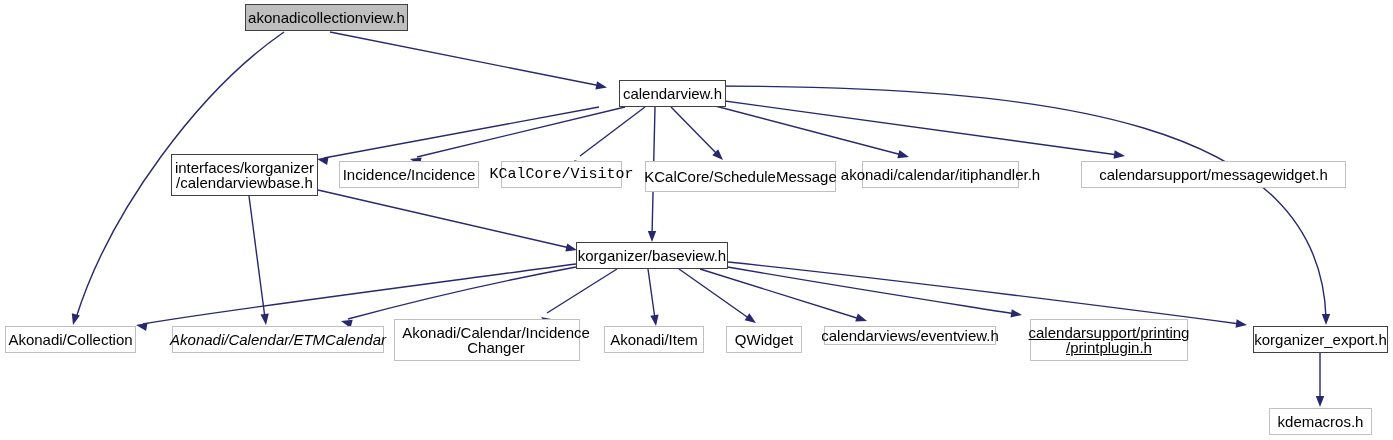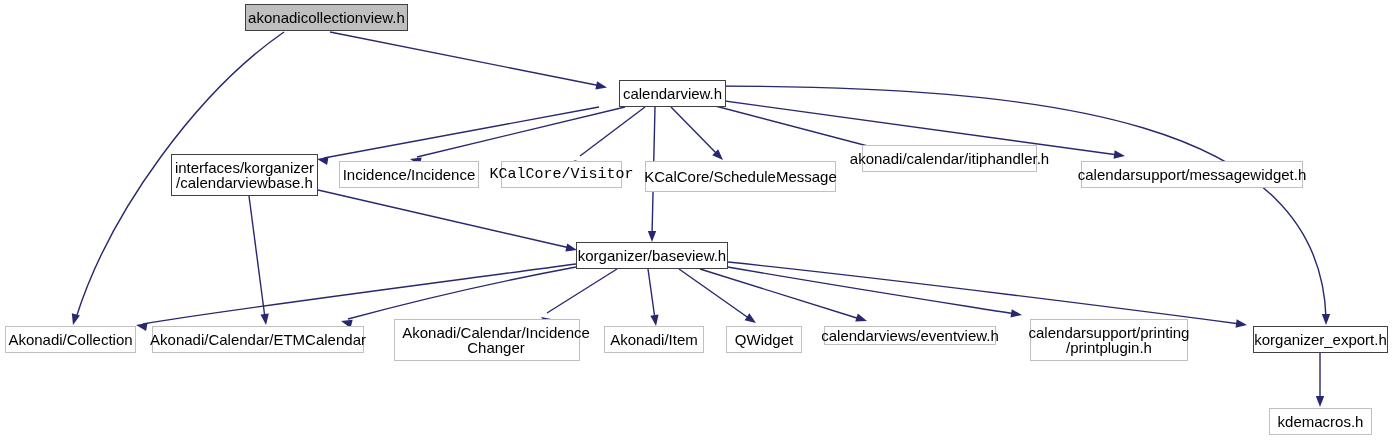--- a/index.html
+++ b/index.html
@@ -139,28 +139,28 @@
       </g>
     </svg>
   <div id="node-layer">
       <div class="node root" style="left: 245px; top: 4px; width: 163px; height: 27px;">akonadicollectionview.h</div>
       <div class="node emph" style="left: 599px; top: 80px; width: 107px; height: 27px; margin-left: 20px;">calendarview.h</div>
       <div class="node emph" style="left: 171px; top: 154px; width: 147px; height: 42px;">interfaces/korganizer
 /calendarviewbase.h</div>
       <div class="node" style="left: 339px; top: 161px; width: 140px; height: 27px;">Incidence/Incidence</div>
       <div class="node" style="left: 501px; top: 161px; width: 121px; height: 27px; font-family: Liberation Mono, monospace;">KCalCore/Visitor</div>
       <div class="node" style="left: 645px; top: 161px; width: 191px; height: 31px;">KCalCore/ScheduleMessage</div>
-      <div class="node" style="left: 862px; top: 145px; width: 175px; height: 27px;">akonadi/calendar/itiphandler.h</div>
-      <div class="node" style="left: 1081px; top: 161px; width: 222px; height: 27px;">calendarsupport/messagewidget.h</div>
+      <div class="node" style="left: 862px; top: 161px; width: 157px; height: 27px;">akonadi/calendar/itiphandler.h</div>
+      <div class="node" style="left: 1081px; top: 161px; width: 265px; height: 27px;">calendarsupport/messagewidget.h</div>
       <div class="node emph" style="left: 576px; top: 242px; width: 152px; height: 27px;">korganizer/baseview.h</div>
       <div class="node" style="left: 5px; top: 326px; width: 131px; height: 27px;">Akonadi/Collection</div>
-      <div class="node" style="left: 152px; top: 326px; width: 212px; height: 27px;">Akonadi/Calendar/ETMCalendar</div>
+      <div class="node" style="left: 172px; top: 326px; width: 212px; height: 27px; font-style: italic;">Akonadi/Calendar/ETMCalendar</div>
       <div class="node" style="left: 394px; top: 319px; width: 186px; height: 42px; padding-left: 18px;">Akonadi/Calendar/Incidence
 Changer</div>
       <div class="node" style="left: 604px; top: 326px; width: 100px; height: 27px;">Akonadi/Item</div>
       <div class="node" style="left: 726px; top: 326px; width: 76px; height: 27px;">QWidget</div>
       <div class="node" style="left: 824px; top: 326px; width: 172px; height: 19px;">calendarviews/eventview.h</div>
-      <div class="node" style="left: 1030px; top: 319px; width: 158px; height: 42px;">calendarsupport/printing
+      <div class="node" style="left: 1030px; top: 319px; width: 158px; height: 42px; text-decoration: underline;">calendarsupport/printing
 /printplugin.h</div>
       <div class="node emph" style="left: 1253px; top: 326px; width: 135px; height: 27px;">korganizer_export.h</div>
       <div class="node" style="left: 1269px; top: 408px; width: 103px; height: 27px;">kdemacros.h</div>
     </div>
 </div>
 
 </body></html>

